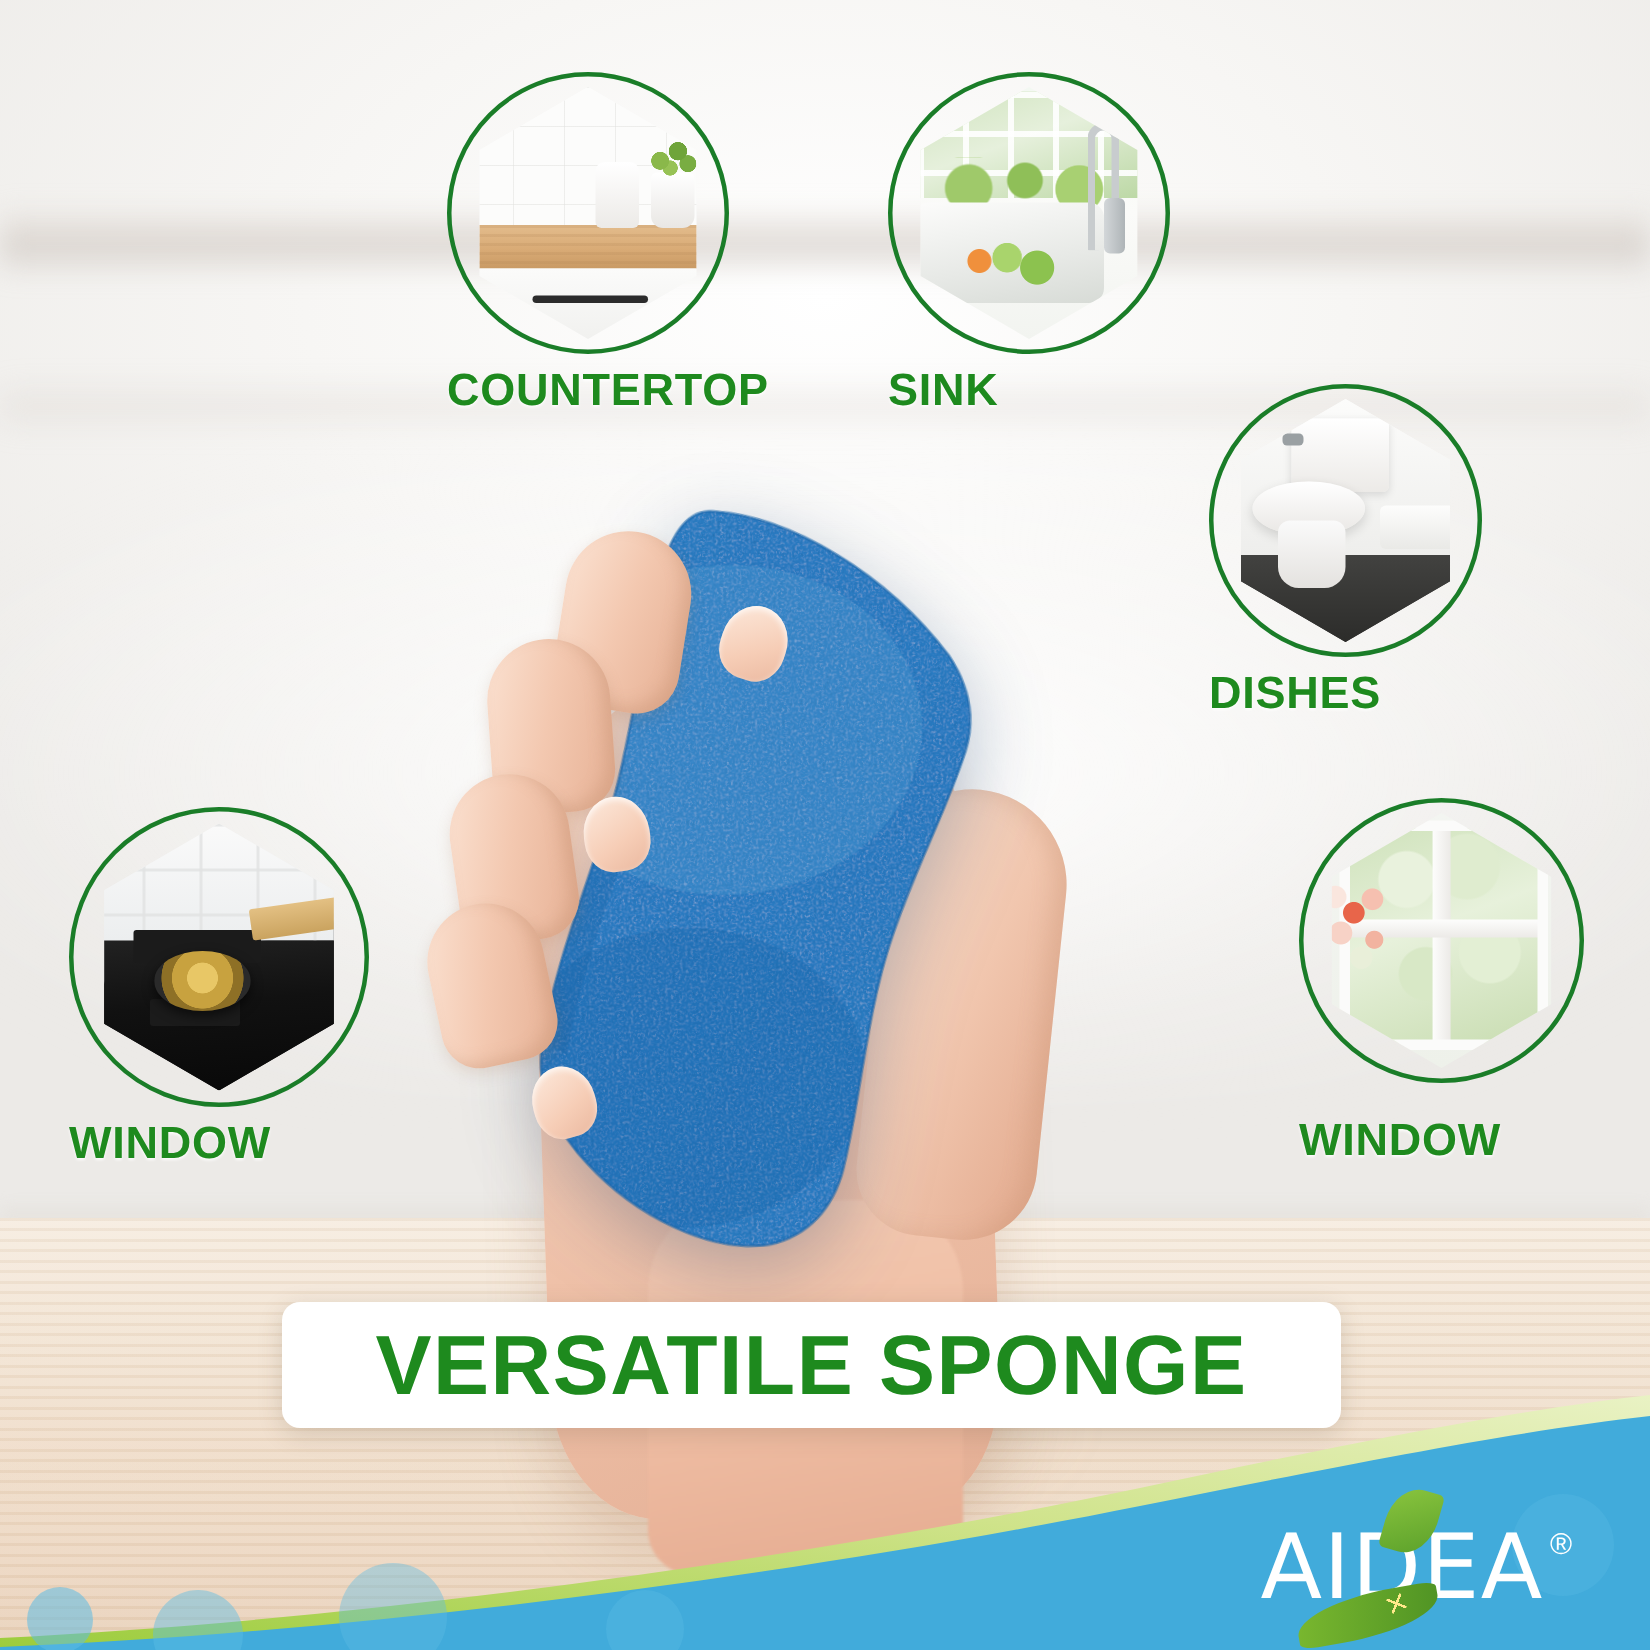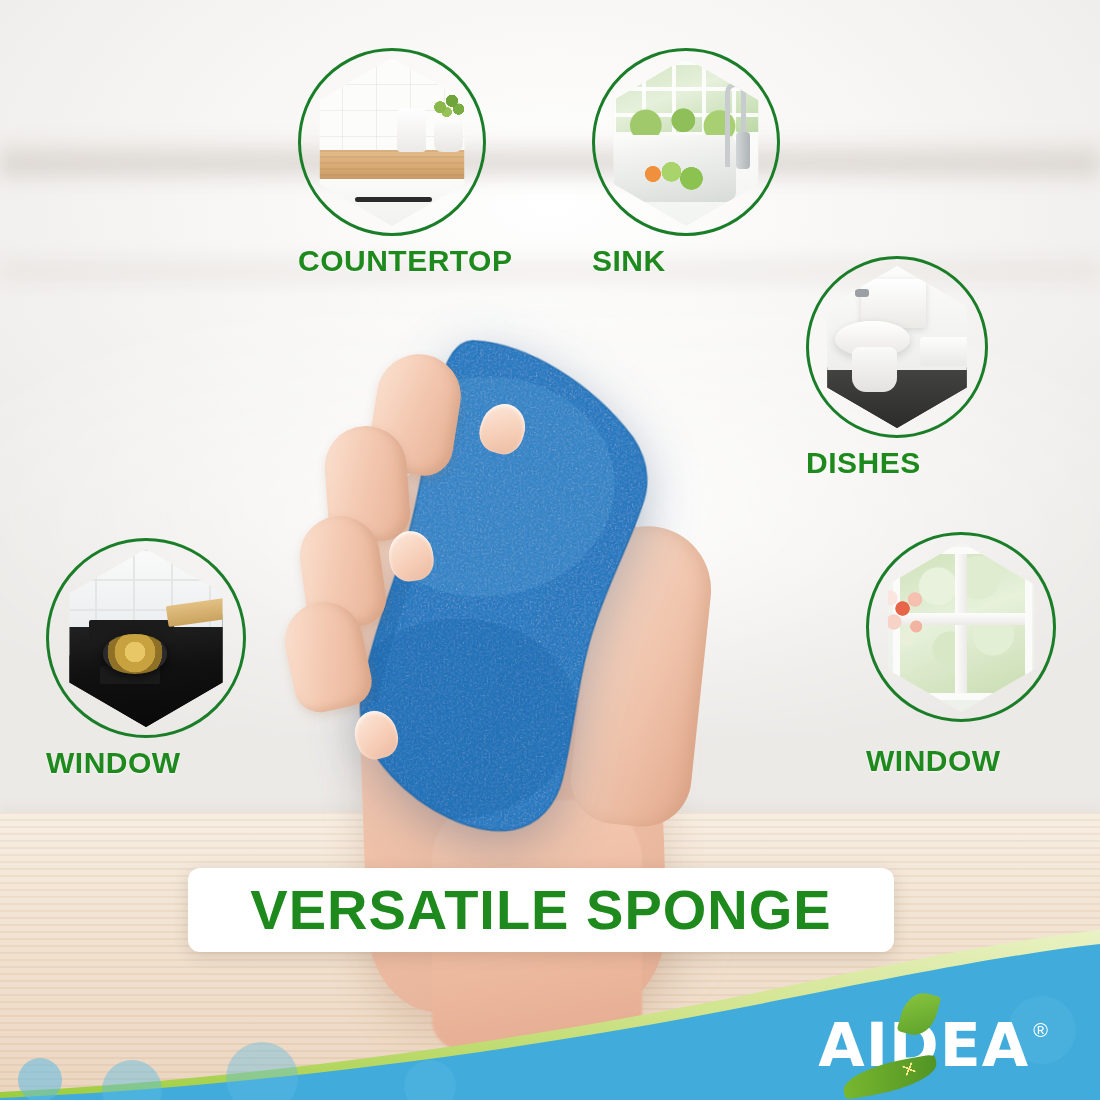--- a/index.html
+++ b/index.html
@@ -238,21 +238,21 @@
   }
 
   
   .footer{position:absolute;left:0;top:930px;width:1100px;height:170px;}
   .footer svg{position:absolute;left:0;top:0;width:1100px;height:170px;display:block;}
   .logo{
     position:absolute;right:52px;top:88px;
     display:flex;align-items:flex-start;
   }
   .logo-text{
-    color:#fff;font-weight:bold;font-size:60px;letter-spacing:1px;line-height:.92;
+    color:#fff;font-weight:normal;font-size:60px;letter-spacing:1px;line-height:.92;
     font-family:"DejaVu Sans","Liberation Sans",sans-serif;
     white-space:nowrap;position:relative;z-index:2;
   }
   .logo-reg{
     color:#fff;font-size:20px;line-height:1;margin-left:4px;margin-top:2px;position:relative;z-index:2;
   }
   .leaf-top{
     position:absolute;left:84px;top:-26px;width:34px;height:44px;
     background:linear-gradient(150deg,#8cc63f 0%,#5aa02a 100%);
     border-radius:60% 10% 60% 10%;

